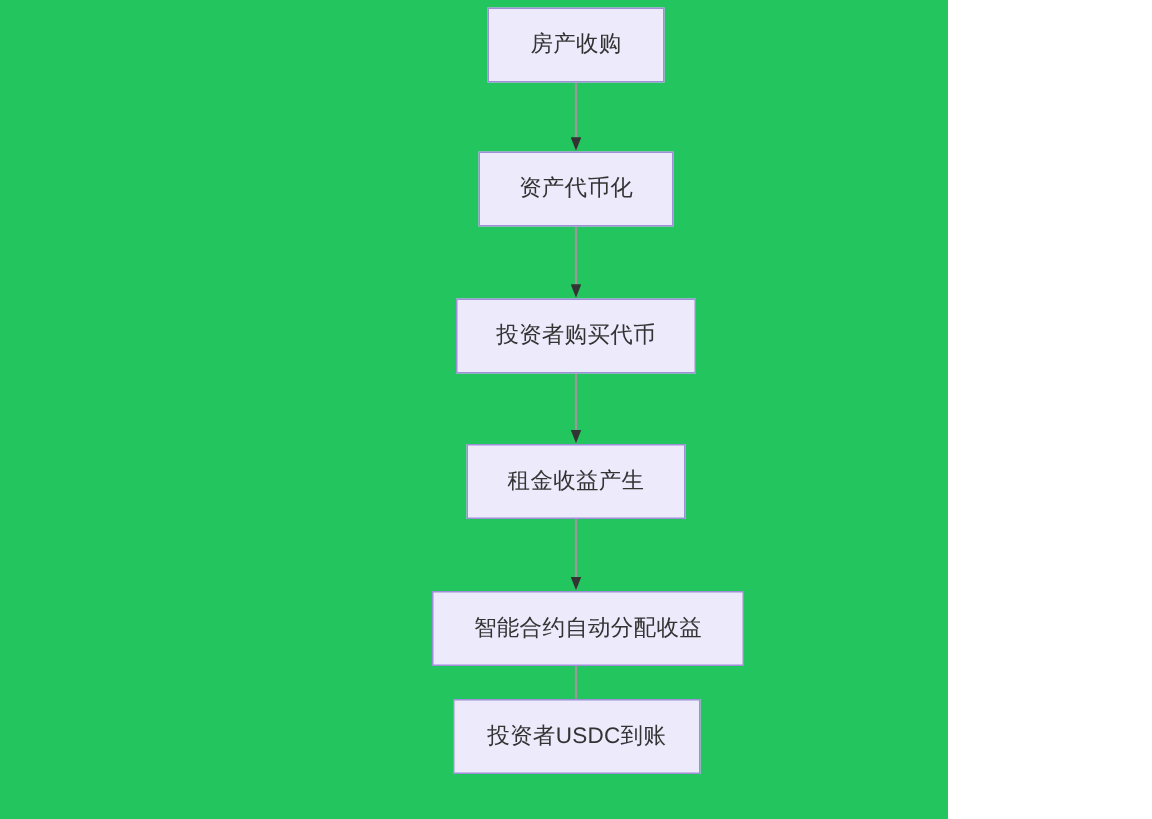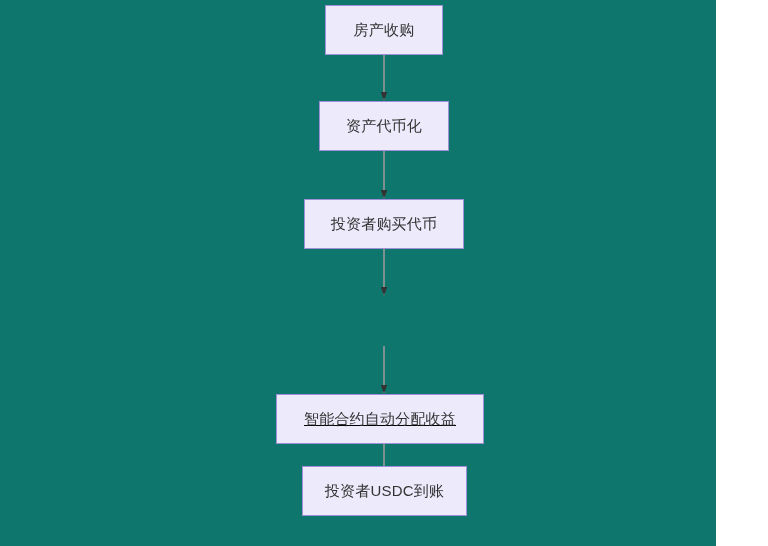--- a/index.html
+++ b/index.html
@@ -8,23 +8,23 @@
   }
   body {
     width: 768px;
     height: 546px;
     background: #ffffff;
     font-family: "Liberation Sans", "DejaVu Sans", sans-serif;
     overflow: hidden;
   }
   #flowchart {
     position: relative;
-    width: 716px;
+    width: 632px;
     height: 546px;
-    background: #0f766e;
+    background: #22c55e;
     text-align: right;
   }
   .edge-layer {
     position: absolute;
     left: 0;
     top: 0;
     width: 768px;
     height: 546px;
     pointer-events: none;
   }
@@ -44,21 +44,21 @@
     line-height: 1.2;
     color: #333333;
     white-space: nowrap;
     letter-spacing: 0.2px;
   }
   
   #node-0 { left: 325px; top: 5px;   width: 118px; }
   #node-1 { left: 319px; top: 101px; width: 130px; font-family: Liberation Serif, serif; }
   #node-2 { left: 304px; top: 199px; width: 160px; }
   #node-3 { left: 311px; top: 296px; width: 146px; }
-  #node-4 { left: 276px; top: 394px; width: 208px; text-decoration: underline; }
+  #node-4 { left: 288px; top: 394px; width: 208px; }
   #node-5 { left: 302px; top: 466px; width: 165px; }
 </style>
 </head>
 <body>
 
 <div id="flowchart">
 
   <svg class="edge-layer" width="768" height="546" viewBox="0 0 768 546" xmlns="http://www.w3.org/2000/svg">
     <defs>
       <marker id="arrowhead" markerWidth="9" markerHeight="7" refX="8.5" refY="3.5" orient="auto" markerUnits="userSpaceOnUse">
@@ -82,20 +82,23 @@
   </div>
 
   <div class="node" id="node-1">
     <span class="node-label">资产代币化</span>
   </div>
 
   <div class="node" id="node-2">
     <span class="node-label">投资者购买代币</span>
   </div>
 
+  <div class="node" id="node-3">
+    <span class="node-label">租金收益产生</span>
+  </div>
 
   <div class="node" id="node-4">
     <span class="node-label">智能合约自动分配收益</span>
   </div>
 
   <div class="node" id="node-5">
     <span class="node-label">投资者USDC到账</span>
   </div>
 
 </div>

